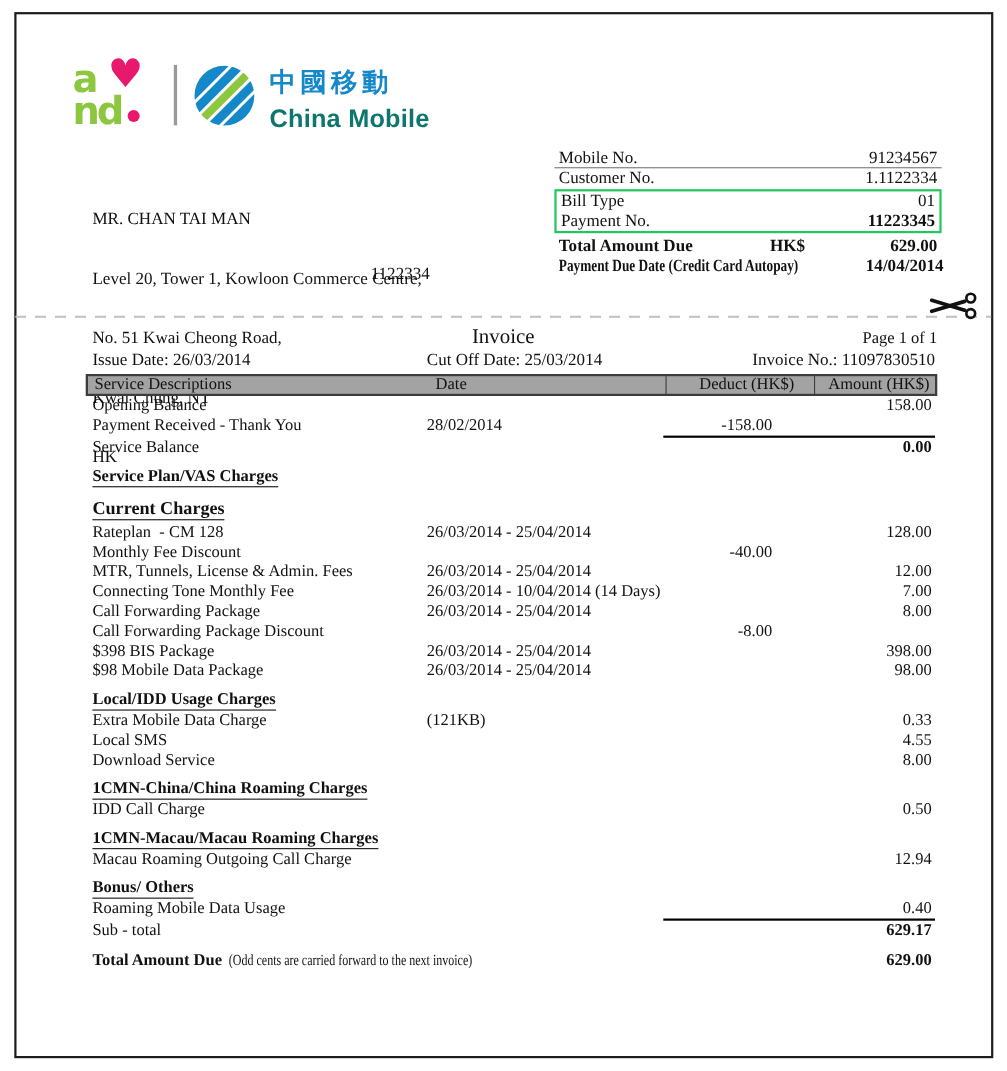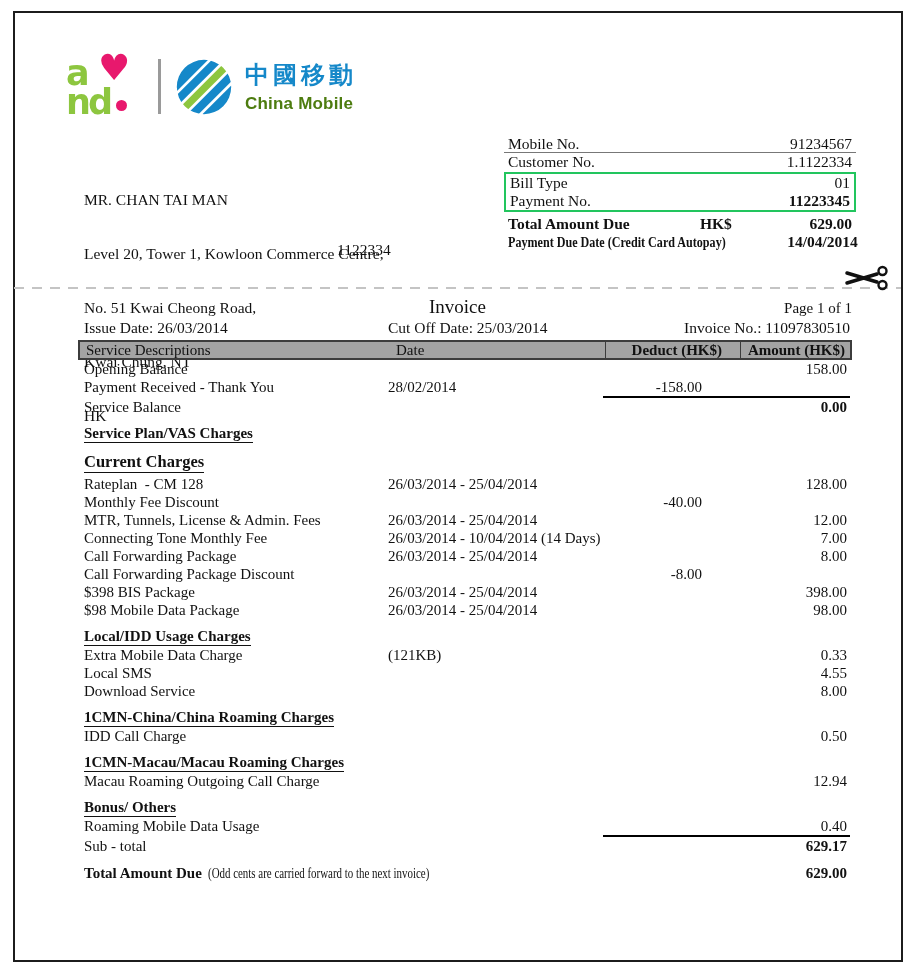--- a/index.html
+++ b/index.html
@@ -12,21 +12,21 @@
   .brand-row { position:absolute; left:62px; top:56px; display:flex; align-items:flex-start; }
   .and-logo { position:relative; width:82px; height:64px; font-family:"DejaVu Sans", sans-serif; font-weight:800; color:#8dc63f; line-height:1; }
   .and-r1 { position:absolute; left:4px; top:0; font-size:35px; letter-spacing:-3px; }
   .and-heart { position:absolute; left:36px; top:-6px; font-size:36px; color:#e8186d; font-weight:400; }
   .and-r2 { position:absolute; left:4px; top:29px; font-size:35px; letter-spacing:-3px; }
   .and-dot { position:absolute; left:54px; top:44px; width:11px; height:11px; border-radius:50%; background:#e8186d; }
   .brand-divider { width:3px; height:55px; background:#9a9a9a; margin:3px 14px 0 14px; }
   .cm-swirl { margin-top:2px; }
   .cm-names { margin-left:12px; margin-top:3px; font-family:"Liberation Sans", sans-serif; }
   .cm-zh { font-size:24px; font-weight:700; color:#1588c9; letter-spacing:4px; }
-  .cm-en { font-size:17px; font-weight:600; color:#4d7c0f; margin-top:3px; letter-spacing:0.2px; }
+  .cm-en { font-size:23px; font-weight:600; color:#0f766e; margin-top:3px; letter-spacing:0.2px; }
 
   
   .recipient { position:absolute; left:84px; top:155px; font-size:15.5px; line-height:18px; white-space:pre; }
   .ref-number { position:absolute; left:337px; top:241px; font-size:15.5px; }
 
   
   .account { position:absolute; left:504px; top:135px; width:352px; font-size:15.5px; }
   .acc-row { display:flex; justify-content:space-between; height:18px; line-height:18px; padding:0 4px; white-space:pre; }
   .acc-underline { border-bottom:1px solid #777; }
   .acc-box { border:2px solid #22c55e; margin-top:1px; }
@@ -48,21 +48,21 @@
   .inv-meta { position:absolute; left:78px; top:319px; width:774px; height:18px; font-size:15.5px; line-height:18px; }
   .inv-meta .m-issue { position:absolute; left:6px; }
   .inv-meta .m-cutoff { position:absolute; left:310px; }
   .inv-meta .m-no { position:absolute; right:2px; }
 
   
   .inv-table { position:absolute; left:78px; top:340px; width:774px; font-size:15px; }
   .thead { display:grid; grid-template-columns:310px 215px 135px 1fr; height:20px; line-height:17px;
            background:#a3a3a3; border:2px solid #3c3c3c; }
   .thead .hc { padding-left:6px; }
-  .thead .hnum { text-align:right; padding-right:18px; padding-left:0; border-left:1.5px solid #3c3c3c;font-weight:bold; }
+  .thead .hnum { text-align:right; padding-right:18px; padding-left:0; border-left:1.5px solid #3c3c3c; }
   .thead .hamt { padding-right:5px; }
   .trow { display:grid; grid-template-columns:310px 215px 135px 1fr; height:18px; line-height:18px; white-space:pre; }
   .trow .desc { padding-left:6px; }
   .trow .deduct { text-align:right; padding-right:36px; }
   .trow .amount { text-align:right; padding-right:5px; }
   .sec { margin-top:8px; height:19px; line-height:18px; padding-left:6px; font-weight:700; }
   .sec.big { margin-top:10px; height:22px; font-size:16.5px; }
   .sec .sec-label { border-bottom:1.5px solid #111; padding-bottom:1px; }
   .rule { height:2px; margin-left:525px; width:247px; border-top:2px solid #000; }
   .total-row { display:grid; grid-template-columns:310px 215px 135px 1fr; margin-top:9px; height:20px; line-height:19px; }

